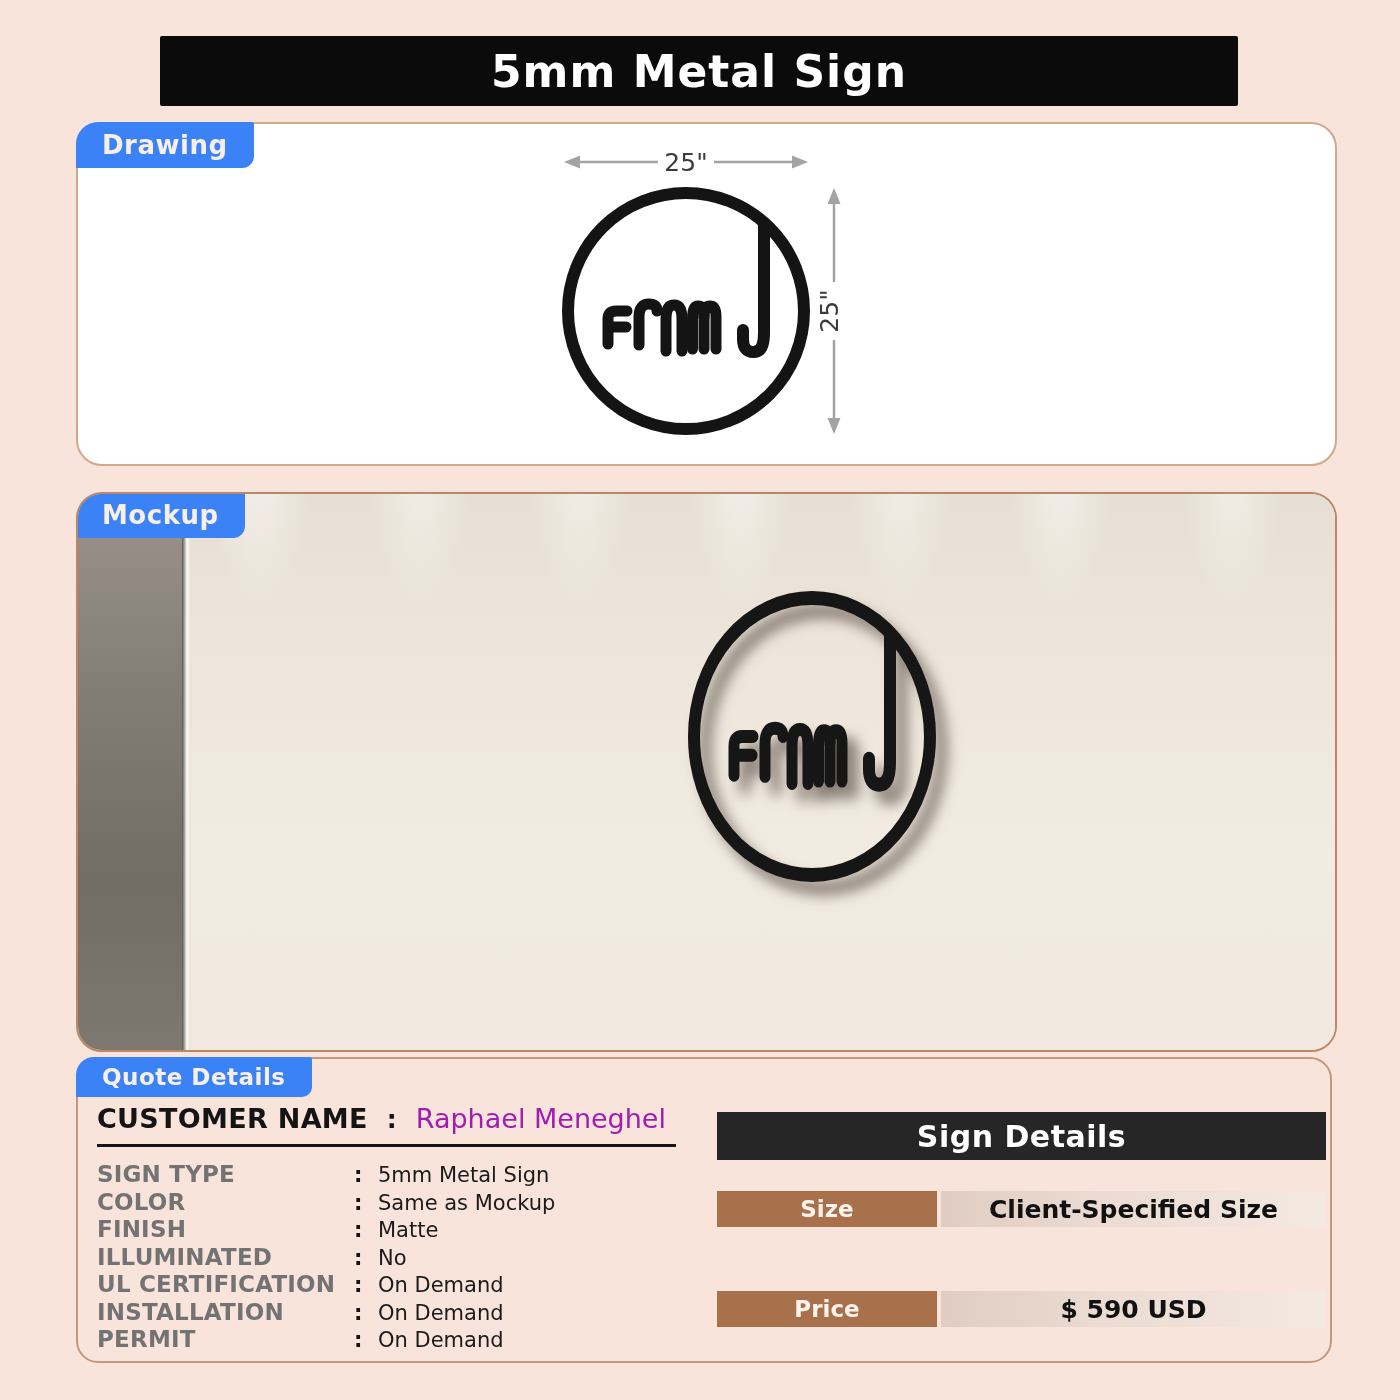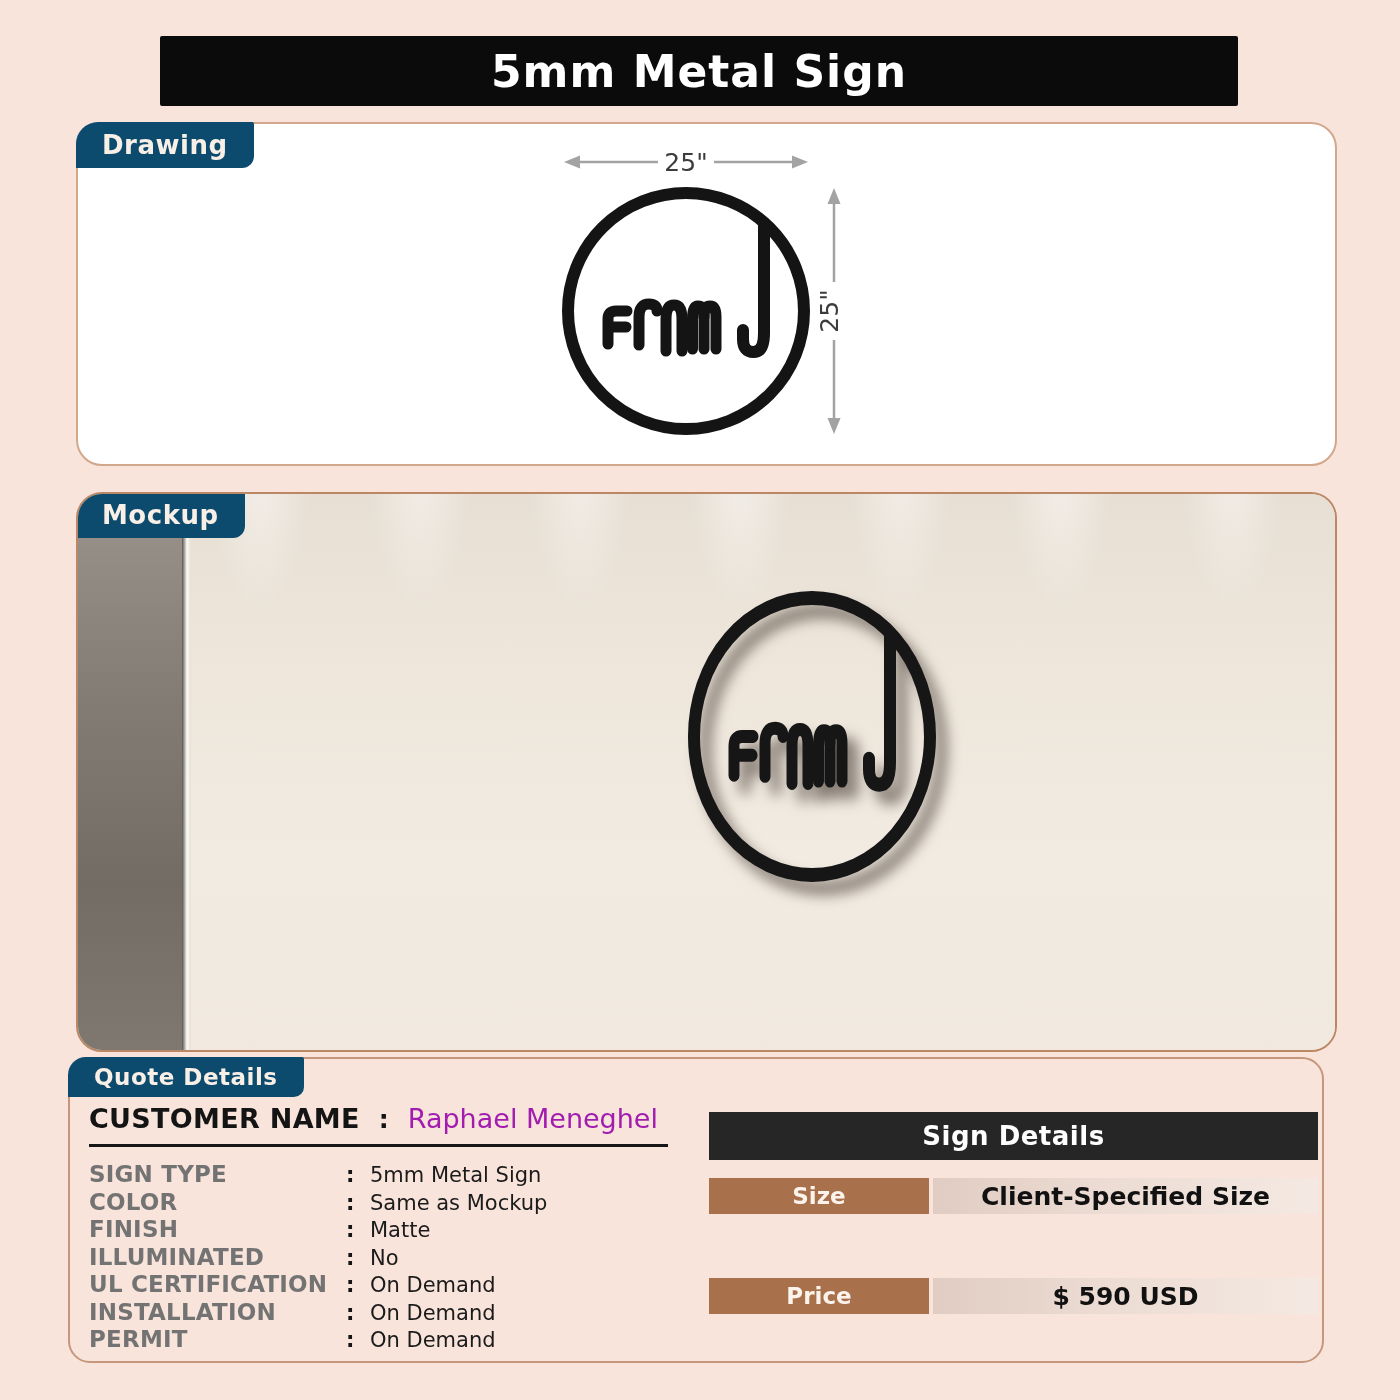--- a/index.html
+++ b/index.html
@@ -18,21 +18,21 @@
     border-radius:2px;
   }
   .title-bar h1{
     margin:0;color:#ffffff;font-size:44px;font-weight:700;letter-spacing:1px;
   }
 
   
   .panel{position:absolute;box-sizing:border-box;}
   .tab{
     position:absolute;left:-2px;top:-2px;height:46px;min-width:168px;
-    background:#0c4a6e;color:#f8efe7;
+    background:#3b82f6;color:#f8efe7;
     display:flex;align-items:center;justify-content:center;
     font-size:26px;font-weight:700;letter-spacing:.5px;
     border-radius:22px 2px 12px 0;
     padding:0 26px;box-sizing:border-box;z-index:5;
   }
 
   .drawing-panel{
     left:76px;top:122px;width:1261px;height:344px;
     background:#ffffff;border:2px solid #d2a88c;border-radius:26px;
   }
@@ -66,21 +66,21 @@
       radial-gradient(ellipse 75px 230px at 76% -8%,rgba(255,255,255,.55),rgba(255,255,255,0) 70%),
       radial-gradient(ellipse 75px 230px at 91% -8%,rgba(255,255,255,.5),rgba(255,255,255,0) 70%),
       linear-gradient(180deg,#e7dfd4 0%,#eee6db 30%,#f2ebe1 65%,#f1e9df 100%);
   }
   .mockup-sign{
     position:absolute;left:604px;top:90px;
     filter:drop-shadow(11px 13px 7px rgba(45,35,28,.55));
   }
 
   .quote-panel{
-    left:68px;top:1057px;width:1256px;height:306px;
+    left:76px;top:1057px;width:1256px;height:306px;
     border:2px solid #c6977c;border-radius:22px;
     background:transparent;
   }
   .quote-panel .tab{
     height:40px;min-width:190px;font-size:23px;border-radius:18px 2px 10px 0;
   }
   .customer-row{
     position:absolute;left:19px;top:44px;
     display:flex;align-items:baseline;gap:19px;
     border-bottom:3px solid #161616;padding:0 10px 10px 0;
@@ -92,23 +92,23 @@
 
   .spec-list{position:absolute;left:19px;top:102px;}
   .spec-row{display:grid;grid-template-columns:257px 24px auto;align-items:baseline;height:27.5px;}
   .spec-label{font-size:23px;font-weight:700;color:#737373;letter-spacing:.2px;}
   .spec-colon{font-size:21px;font-weight:700;color:#141414;}
   .spec-value{font-size:21px;font-weight:400;color:#1b1b1b;}
 
   .sign-details{position:absolute;left:639px;top:53px;width:609px;}
   .sign-details-header{
     height:48px;background:#262626;display:flex;align-items:center;justify-content:center;
-    color:#ffffff;font-size:26px;font-weight:700;letter-spacing:.5px;
-  }
-  .sign-details-rows{margin-top:18px;}
+    color:#ffffff;font-size:30px;font-weight:700;letter-spacing:.5px;
+  }
+  .sign-details-rows{margin-top:31px;}
   .sd-row{display:flex;height:36px;margin-bottom:14px;}
   .sd-label{
     width:220px;background:#a9714b;color:#fbf3ec;
     display:flex;align-items:center;justify-content:center;
     font-size:23px;font-weight:700;flex:none;
   }
   .sd-value{
     flex:1;margin-left:4px;
     background:linear-gradient(90deg,#e0ccc2 0%,#ecdcd3 45%,#f4e9e2 100%);
     display:flex;align-items:center;justify-content:center;

